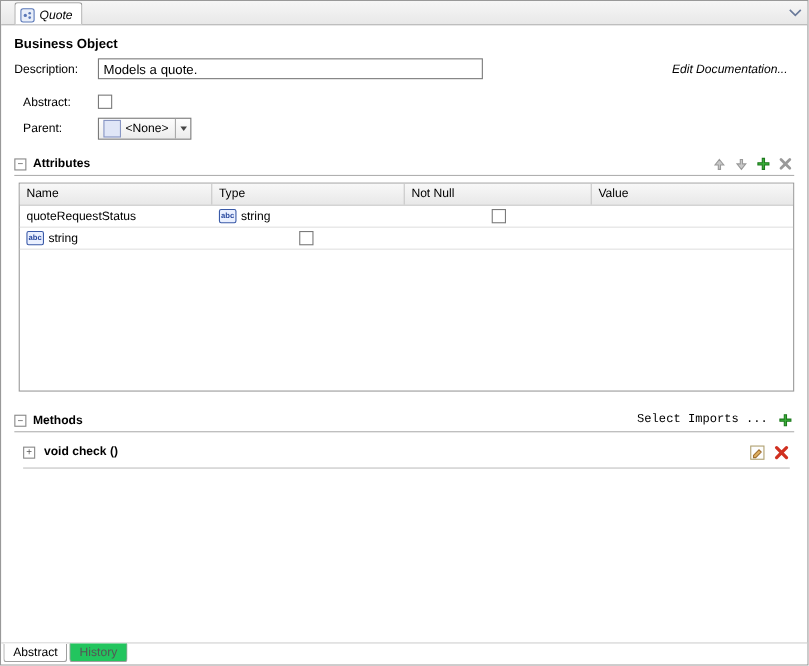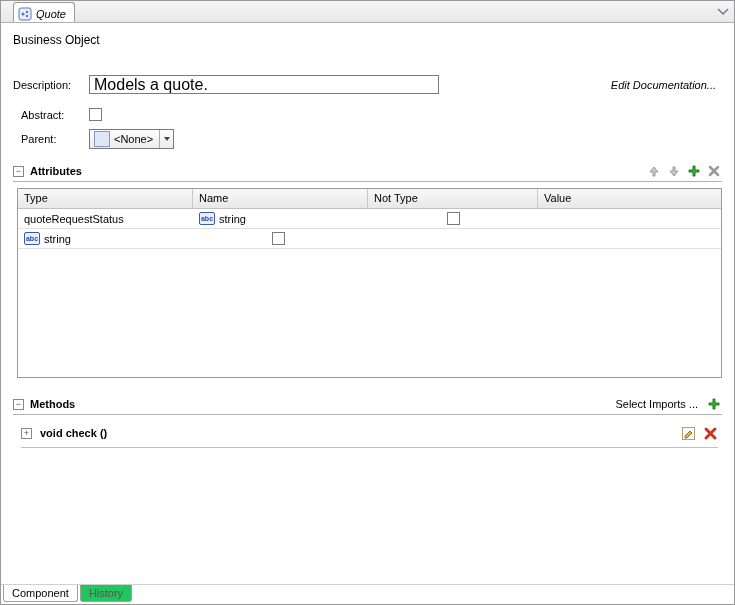--- a/index.html
+++ b/index.html
@@ -49,40 +49,40 @@
     right: 4px;
     top: 3px;
     width: 14px;
     height: 14px;
     cursor: pointer;
   }
   .content {
     padding: 10px 12px 0 12px;
   }
   .section-title {
-    font-weight: normal;
+    font-weight: bold;
     font-size: 12px;
-    margin-bottom: 28px;
+    margin-bottom: 6px;
   }
   .form-row {
     display: flex;
     align-items: center;
     margin-bottom: 8px;
     gap: 8px;
   }
   .form-label {
     width: 68px;
     text-align: left;
   }
   .text-input {
     height: 19px;
     border: 1px solid #7a7a7a;
     padding: 1px 4px;
     font-family: inherit;
-    font-size: 16px;
+    font-size: 12px;
   }
   .desc-input { width: 350px; }
   .edit-doc-link {
     margin-left: auto;
     cursor: pointer;
     padding-right: 6px;
     font-style: italic;
   }
   .checkbox {
     width: 13px;
@@ -135,20 +135,21 @@
     cursor: pointer;
     background: #fff;
     color: #555;
   }
   .section-label { font-weight: bold; }
   .section-actions {
     margin-left: auto;
     display: flex;
     gap: 4px;
     align-items: center;
+    font-family: Liberation Mono, monospace;
   }
   .icon-btn {
     width: 16px;
     height: 16px;
     cursor: pointer;
     display: inline-flex;
     align-items: center;
     justify-content: center;
   }
   .attr-table {
@@ -319,23 +320,23 @@
       <span class="icon-btn">
         <svg width="14" height="14" viewBox="0 0 14 14">
             <path d="M3 3 L11 11 M11 3 L3 11" stroke="#9a9a9a" stroke-width="2.5" stroke-linecap="round"></path>
           </svg>
       </span>
     </div>
   </div>
 
   <div class="attr-table">
     <div class="attr-header">
+      <div class="attr-col col-name">Name</div>
       <div class="attr-col col-type">Type</div>
-      <div class="attr-col col-name">Name</div>
-      <div class="attr-col col-notnull">Not Type</div>
+      <div class="attr-col col-notnull">Not Null</div>
       <div class="attr-col col-value">Value</div>
     </div>
 
     <div class="attr-row">
       <div class="attr-cell col-name">quoteRequestStatus</div>
       <div class="attr-cell col-type">
         <span class="type-icon">abc</span>
         <span>string</span>
       </div>
       <div class="attr-cell notnull-cell">
@@ -386,15 +387,15 @@
               <path d="M3 3 L12 12 M12 3 L3 12" stroke="#d03020" stroke-width="3" stroke-linecap="round"></path>
             </svg>
         </span>
       </div>
     </div>
   </div>
 
 </div>
 
 <div class="bottom-tabs">
-  <div class="bottom-tab">Component</div>
+  <div class="bottom-tab">Abstract</div>
   <div class="bottom-tab inactive">History</div>
 </div>
 
 </body></html>

